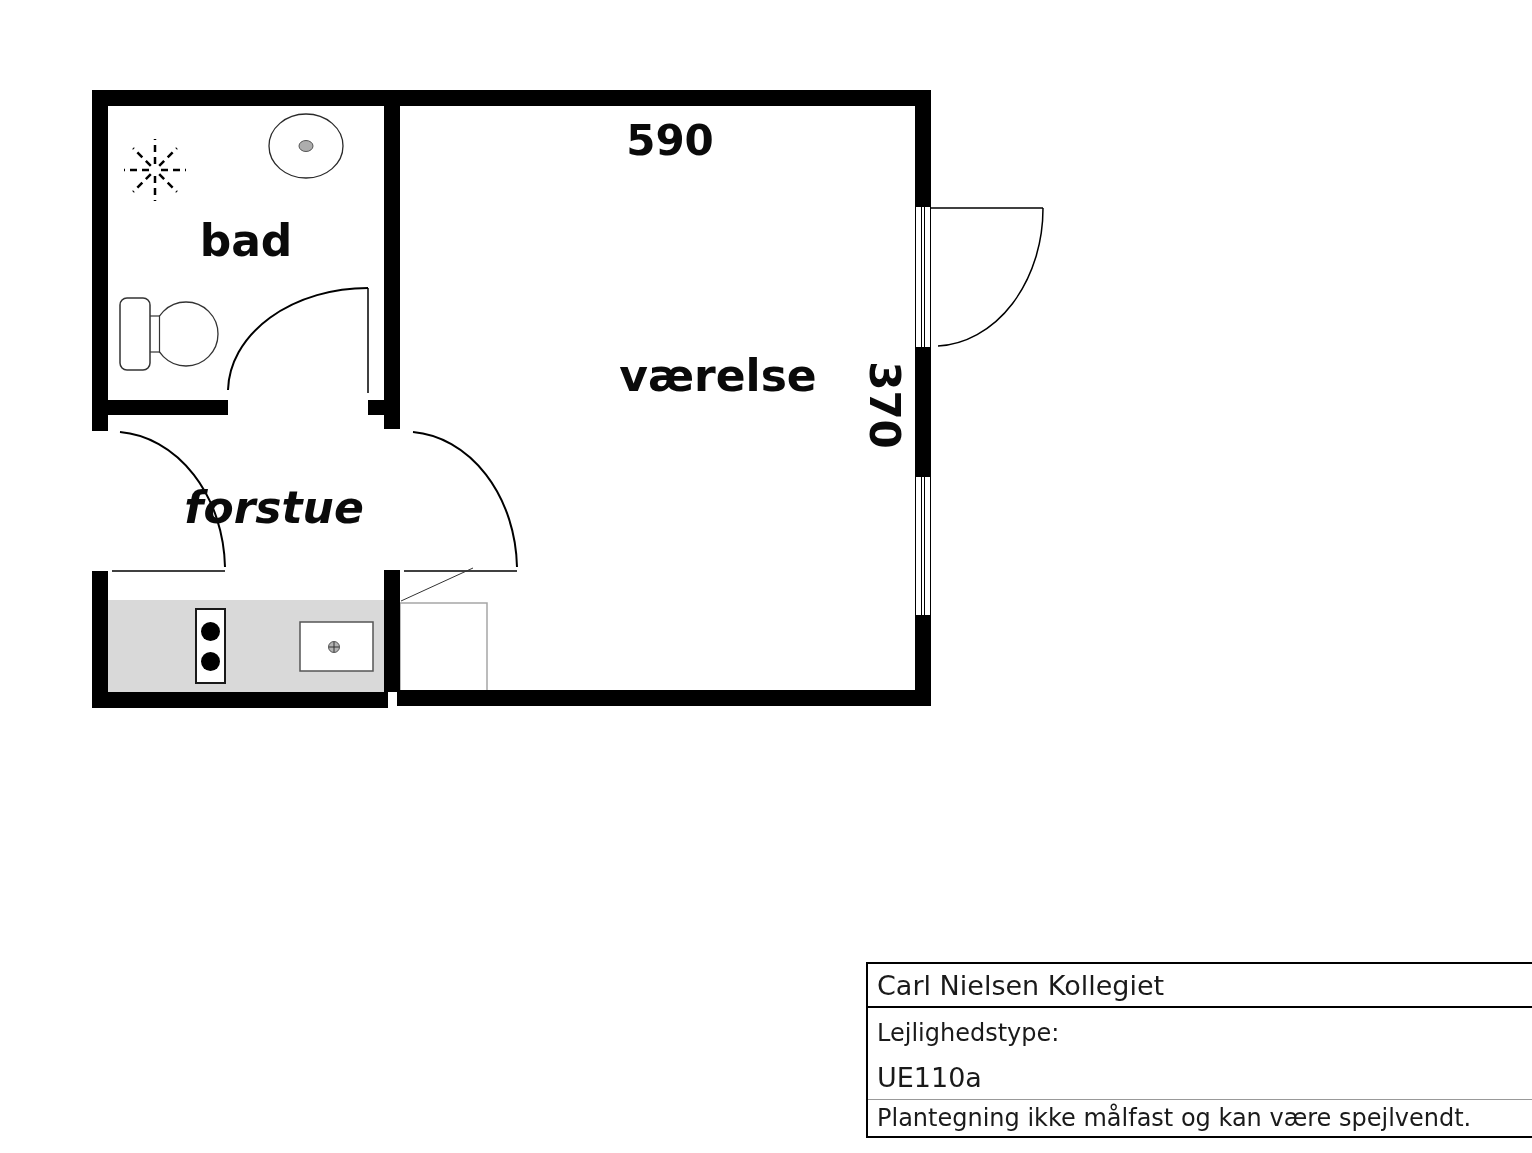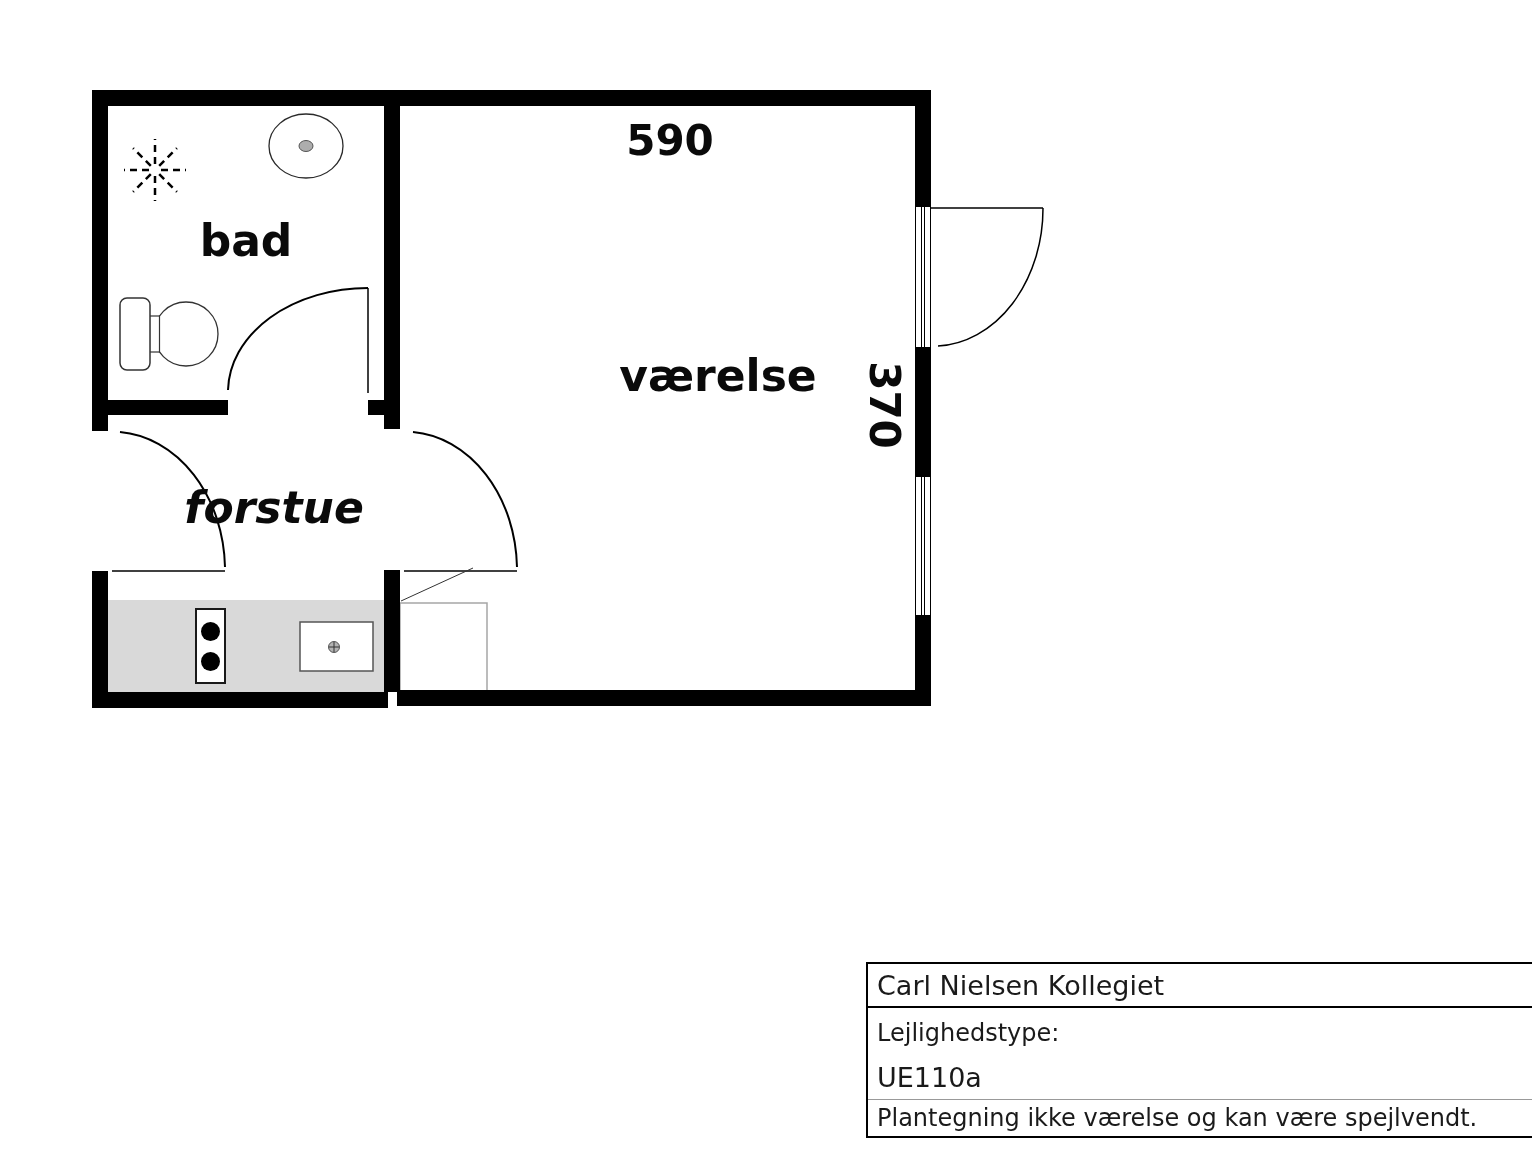--- a/index.html
+++ b/index.html
@@ -180,17 +180,17 @@
 
   <div id="title-block">
     <div class="tb-row" id="tb-row-building">
       <span>Carl Nielsen Kollegiet</span>
     </div>
     <div class="tb-row" id="tb-row-type">
       <div id="tb-type-label">Lejlighedstype:</div>
       <div id="tb-type-value">UE110a</div>
     </div>
     <div class="tb-row" id="tb-row-disclaimer">
-      <span>Plantegning ikke værelse og kan være spejlvendt.</span>
+      <span>Plantegning ikke målfast og kan være spejlvendt.</span>
     </div>
   </div>
 
 </div>
 
 </body></html>

